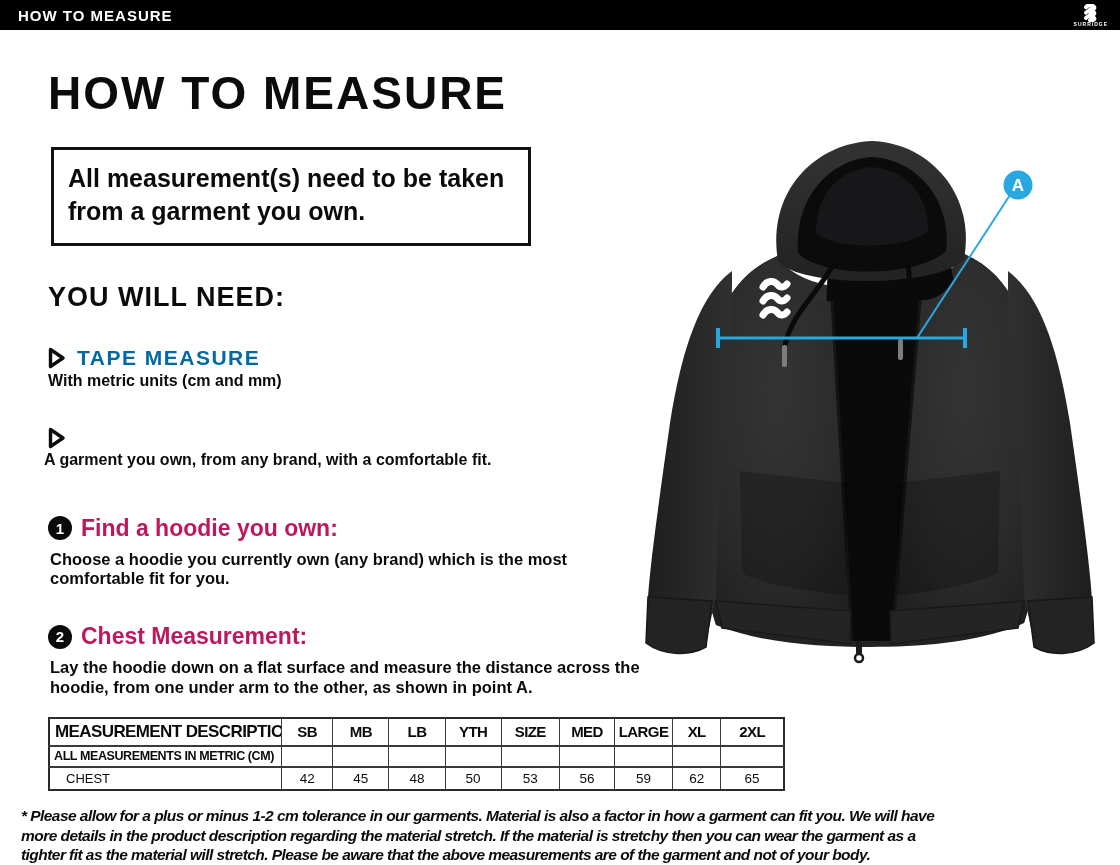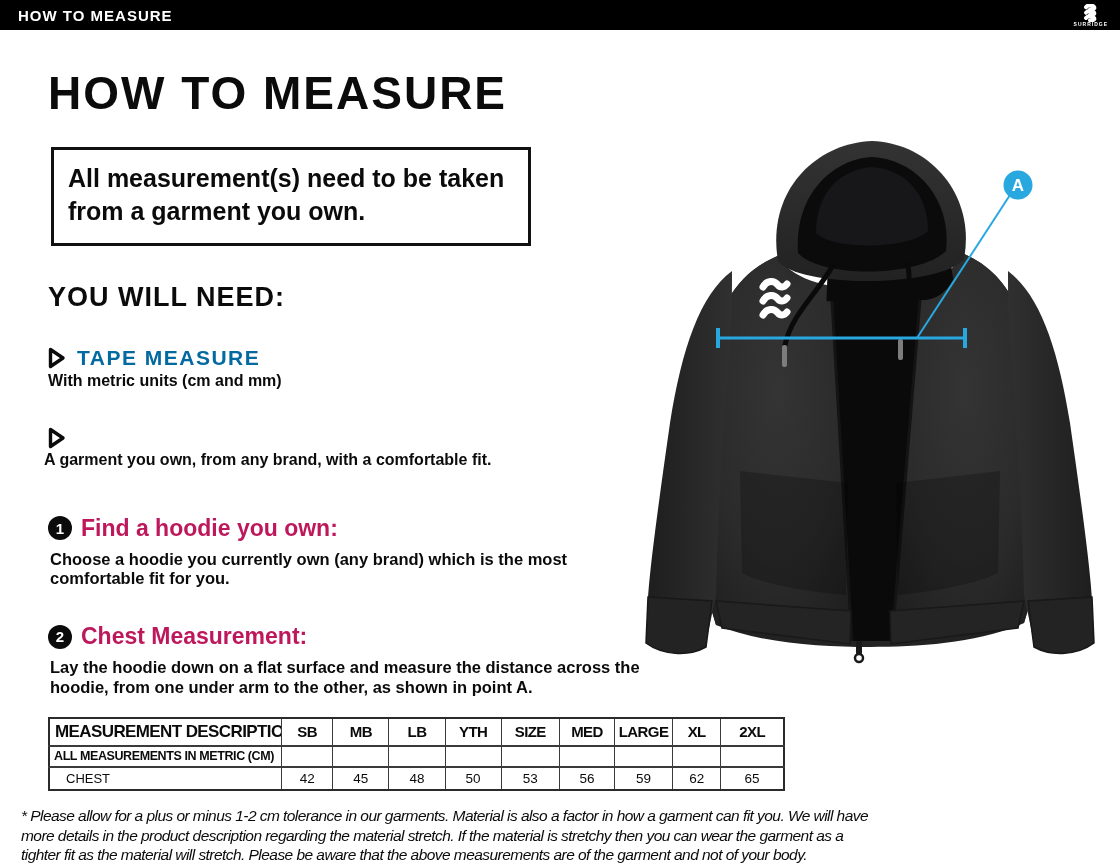--- a/index.html
+++ b/index.html
@@ -63,21 +63,21 @@
   table.size-table th{height:26px;font-size:15px;font-weight:700;letter-spacing:-0.6px;border-bottom-width:2px;}
   table.size-table th.c-desc{font-size:17px;text-align:left;padding-left:5px;}
   tr.metric-row td{height:19px;font-size:12.5px;font-weight:700;letter-spacing:-0.4px;}
   tr.metric-row td.c-desc{text-align:left;padding-left:4px;}
   tr.metric-row{border-bottom:2px solid #3a3a3a;}
   tr.value-row td{height:21px;font-size:13.5px;font-weight:400;}
   tr.value-row td.c-desc{text-align:left;padding-left:16px;font-size:13px;}
   
   .footnote{
     position:absolute;left:21px;top:806px;width:1092px;
-    font-size:15.5px;font-weight:400;font-style:italic;letter-spacing:-0.55px;
+    font-size:15.5px;font-weight:700;font-style:italic;letter-spacing:-0.55px;
     line-height:19.5px;color:#0b0b0b;white-space:nowrap;
   }
   
   .figure{position:absolute;left:620px;top:133px;width:500px;height:532px;}
 </style>
 </head>
 <body>
 
 <div class="topbar">
   <div class="topbar-title">HOW TO MEASURE</div>

